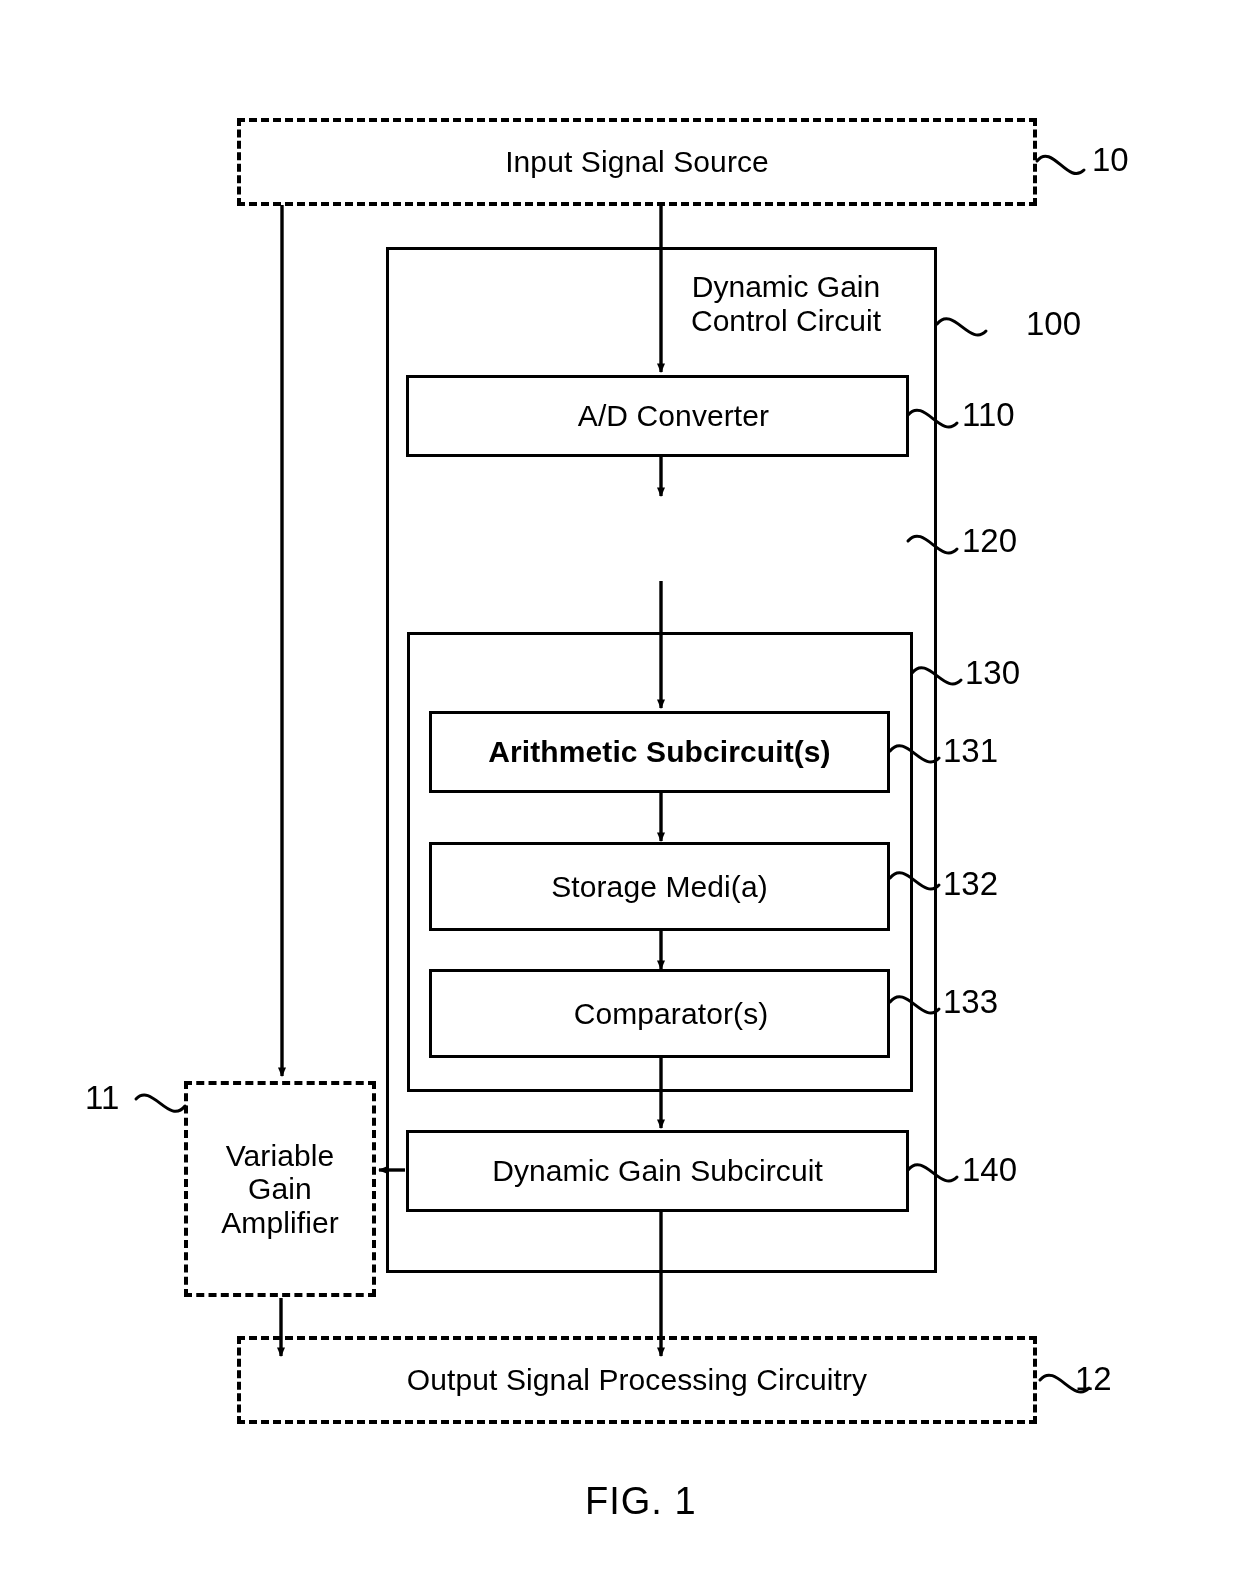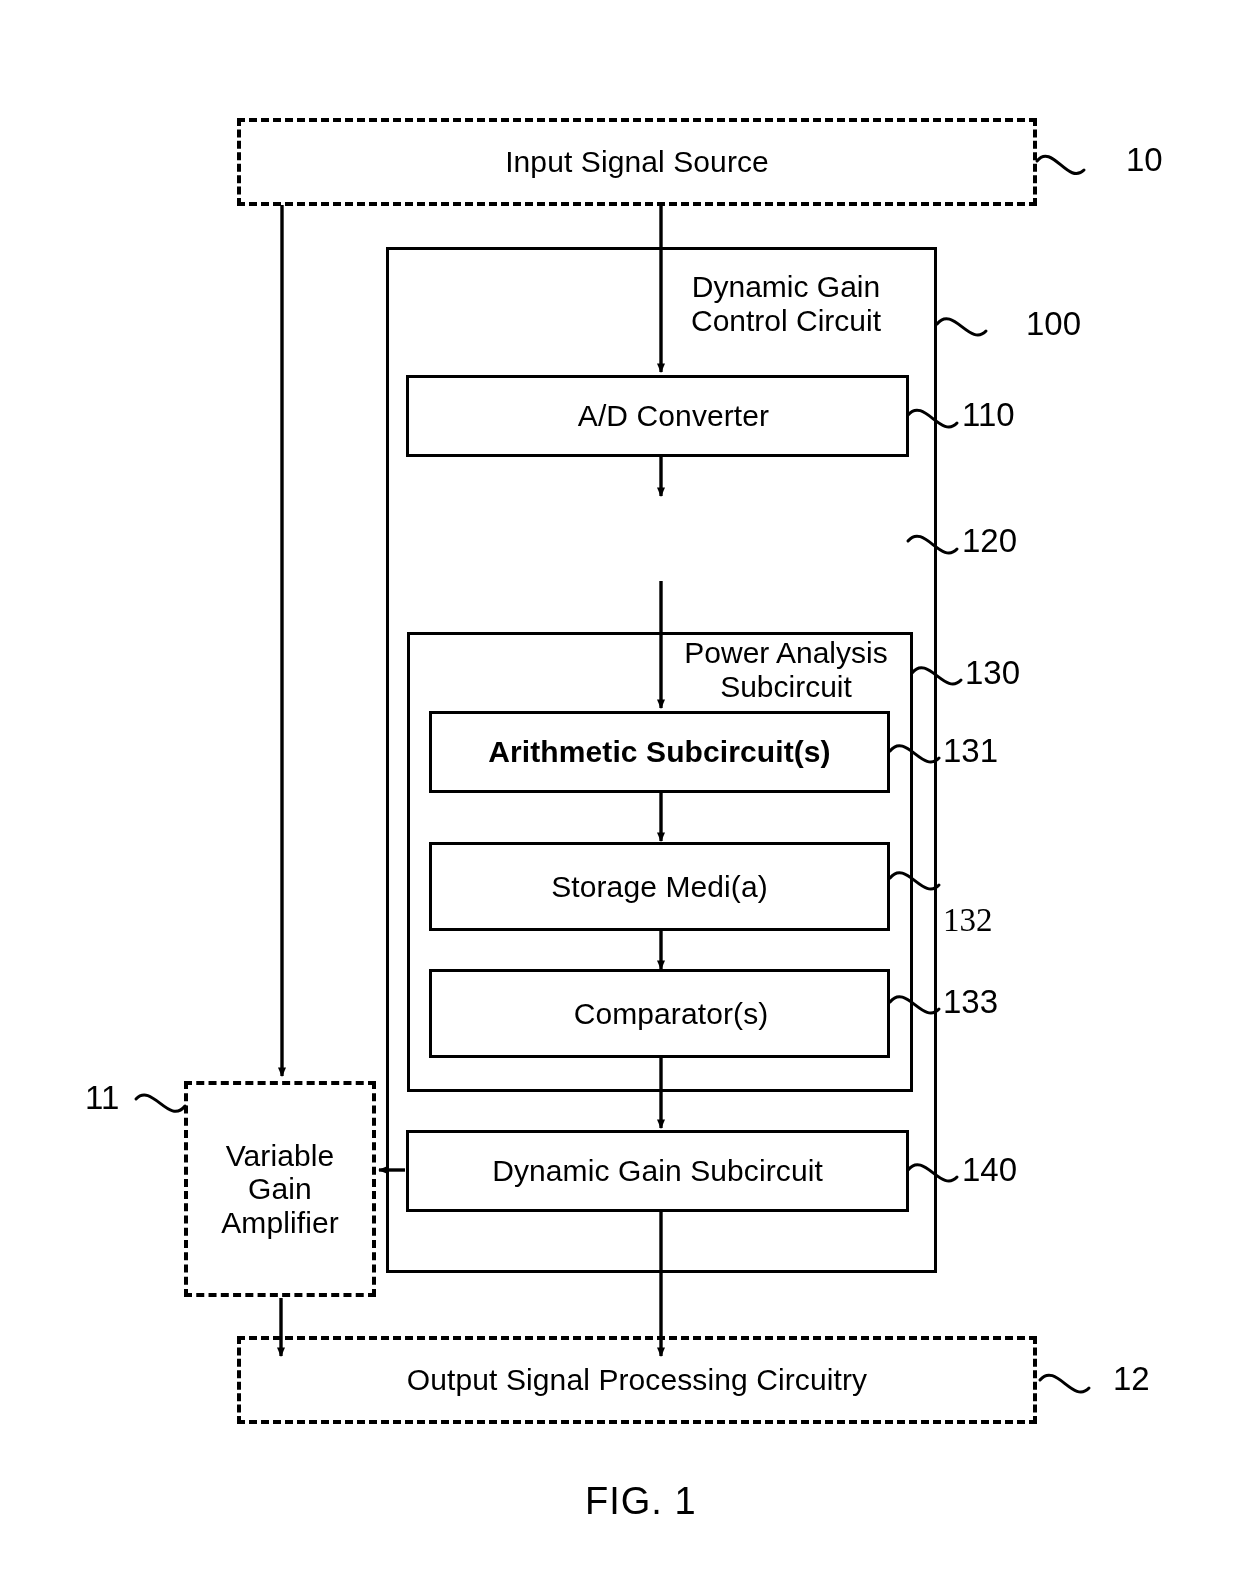--- a/index.html
+++ b/index.html
@@ -119,48 +119,46 @@
       <path d="M890,1002 C906,982 923,1026 939,1009"></path>
       <path d="M908,1170 C924,1150 941,1194 957,1177"></path>
       <path d="M1040,1380 C1056,1361 1073,1405 1089,1388"></path>
       <path d="M185,1106 C169,1126 152,1082 136,1099"></path>
     </g>
   </svg>
 
   <div class="box dashed-box" style="left:237px; top:118px; width:800px; height:88px;">
     <span class="label">Input Signal Source</span>
   </div>
-  <div class="refnum" style="left:1092px; top:143px;margin-left:34px;">10</div>
+  <div class="refnum" style="left:1092px; top:143px;">10</div>
 
   <div class="box outer-box" style="left:386px; top:247px; width:551px; height:1026px;"></div>
   <div class="label-right" style="left:666px; top:270px; width:240px;">Dynamic Gain
 Control Circuit</div>
   <div class="refnum" style="left:990px; top:307px;margin-left:36px;">100</div>
 
   <div class="box solid-box" style="left:406px; top:375px; width:503px; height:82px;padding-left:32px;">
     <span class="label">A/D Converter</span>
   </div>
   <div class="refnum" style="left:962px; top:398px;">110</div>
 
   <div class="refnum" style="left:962px; top:524px;">120</div>
 
   <div class="box solid-box" style="left:407px; top:632px; width:506px; height:460px;"></div>
-  <div class="label-right" style="left:666px; top:636px; width:240px;">Power Analysis
-Subcircuit</div>
   <div class="refnum" style="left:965px; top:656px;">130</div>
 
   <div class="box solid-box" style="left:429px; top:711px; width:461px; height:82px;font-weight:bold;">
     <span class="label">Arithmetic Subcircuit(s)</span>
   </div>
   <div class="refnum" style="left:943px; top:734px;">131</div>
 
   <div class="box solid-box" style="left:429px; top:842px; width:461px; height:89px;">
     <span class="label">Storage Medi(a)</span>
   </div>
-  <div class="refnum" style="left:943px; top:904px;font-family:Liberation Serif, serif;">132</div>
+  <div class="refnum" style="left:943px; top:867px;">132</div>
 
   <div class="box solid-box" style="left:429px; top:969px; width:461px; height:89px;padding-left:23px;">
     <span class="label">Comparator(s)</span>
   </div>
   <div class="refnum" style="left:943px; top:985px;">133</div>
 
   <div class="box solid-box" style="left:406px; top:1130px; width:503px; height:82px;">
     <span class="label">Dynamic Gain Subcircuit</span>
   </div>
   <div class="refnum" style="left:962px; top:1153px;">140</div>
@@ -168,17 +166,17 @@
   <div class="box dashed-box" style="left:184px; top:1081px; width:192px; height:216px;">
     <span class="label">Variable
 Gain
 Amplifier</span>
   </div>
   <div class="refnum" style="left:85px; top:1081px;">11</div>
 
   <div class="box dashed-box" style="left:237px; top:1336px; width:800px; height:88px;">
     <span class="label">Output Signal Processing Circuitry</span>
   </div>
-  <div class="refnum" style="left:1113px; top:1362px;">12</div>
+  <div class="refnum" style="left:1075px; top:1362px;">12</div>
 
   <div class="caption" style="left:585px; top:1480px;">FIG. 1</div>
 
 </div>
 
 </body></html>

